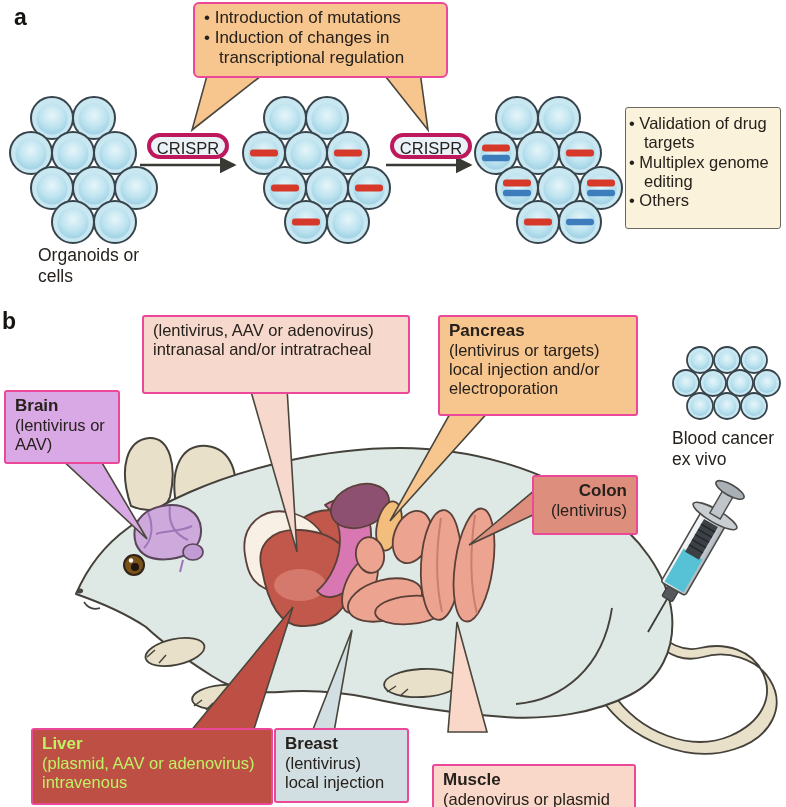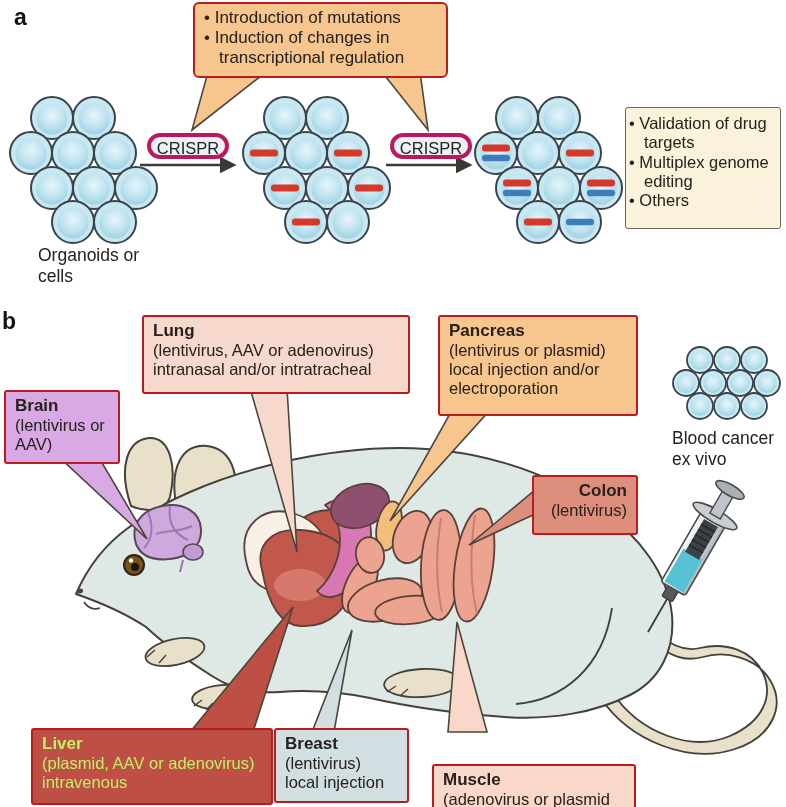--- a/index.html
+++ b/index.html
@@ -2,21 +2,21 @@
 <html><head>
 <meta charset="utf-8">
 <style>
   html,body{margin:0;padding:0;background:#fff;}
   .stage{position:relative;width:786px;height:807px;background:#ffffff;overflow:hidden;
          font-family:"Liberation Sans", sans-serif;color:#26211C;}
   .bgsvg{position:absolute;left:0;top:0;z-index:0;}
   .plabel{position:absolute;font-weight:bold;font-size:23px;color:#161410;z-index:3;}
   .label-a{left:14px;top:4px;}
   .label-b{left:2px;top:308px;}
-  .obox{position:absolute;z-index:2;border:2px solid #b91c1c;border-radius:3px;
+  .obox{position:absolute;z-index:2;border:2px solid #ec4899;border-radius:3px;
         padding:4px 9px;font-size:16.5px;line-height:1.17;box-sizing:border-box;}
   .obox .t{font-weight:bold;font-size:17px;}
   .bl{padding-left:15px;text-indent:-15px;}
   .box-callout{left:193px;top:2px;width:255px;height:76px;background:#F7C58E;border-radius:6px;font-size:17px;}
   .box-outcome{left:625px;top:107px;width:156px;height:122px;background:#FBF2DB;
                border:1.5px solid #6B675C;font-size:16.5px;padding:6px 3px;}
   .pill{position:absolute;z-index:2;width:82px;height:26px;background:#EAF2F8;border:4px solid #be185d;
         border-radius:14px;font-size:16.5px;text-align:center;line-height:23px;box-sizing:border-box;}
   .pill1{left:147px;top:133px;}
   .pill2{left:390px;top:133px;}
@@ -249,27 +249,26 @@
     <div class="bl">• Multiplex genome editing</div>
     <div class="bl">• Others</div>
   </div>
 
   <div class="obox box-brain">
     <div class="t">Brain</div>
     <div class="d">(lentivirus or AAV)</div>
   </div>
 
   <div class="obox box-lung">
-    <div class="t">Lung</div>
     <div class="d">(lentivirus, AAV or adenovirus) intranasal and/or intratracheal</div>
   </div>
 
   <div class="obox box-pancreas">
     <div class="t">Pancreas</div>
-    <div class="d">(lentivirus or plasmid) local injection and/or electroporation</div>
+    <div class="d">(lentivirus or targets) local injection and/or electroporation</div>
   </div>
 
   <div class="obox box-colon">
     <div class="t">Colon</div>
     <div class="d">(lentivirus)</div>
   </div>
 
   <div class="obox box-liver">
     <div class="t">Liver</div>
     <div class="d">(plasmid, AAV or adenovirus) intravenous</div>

